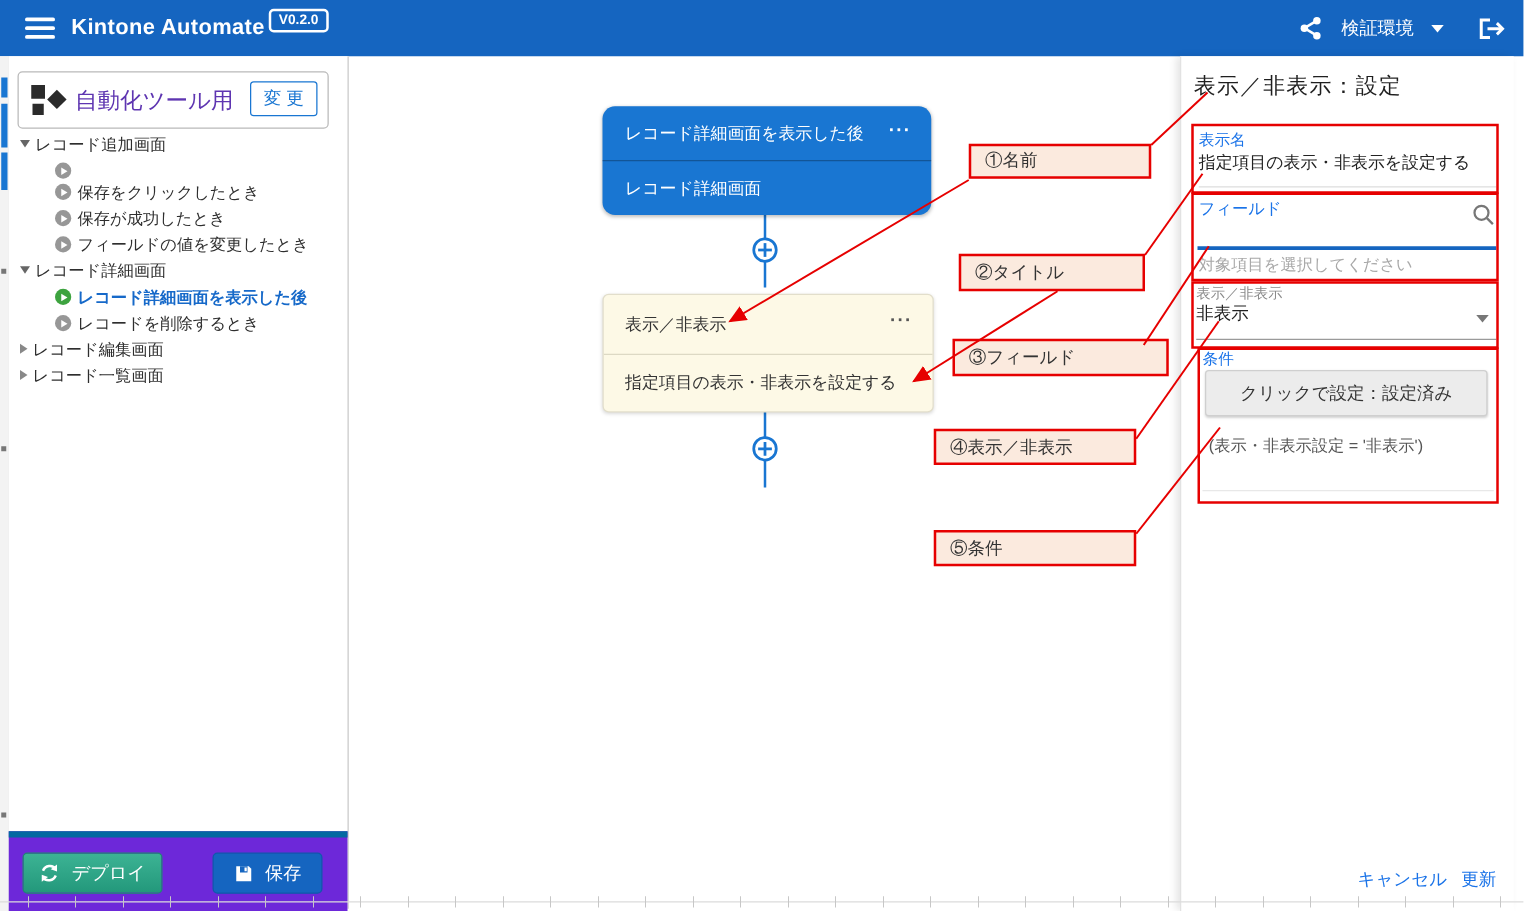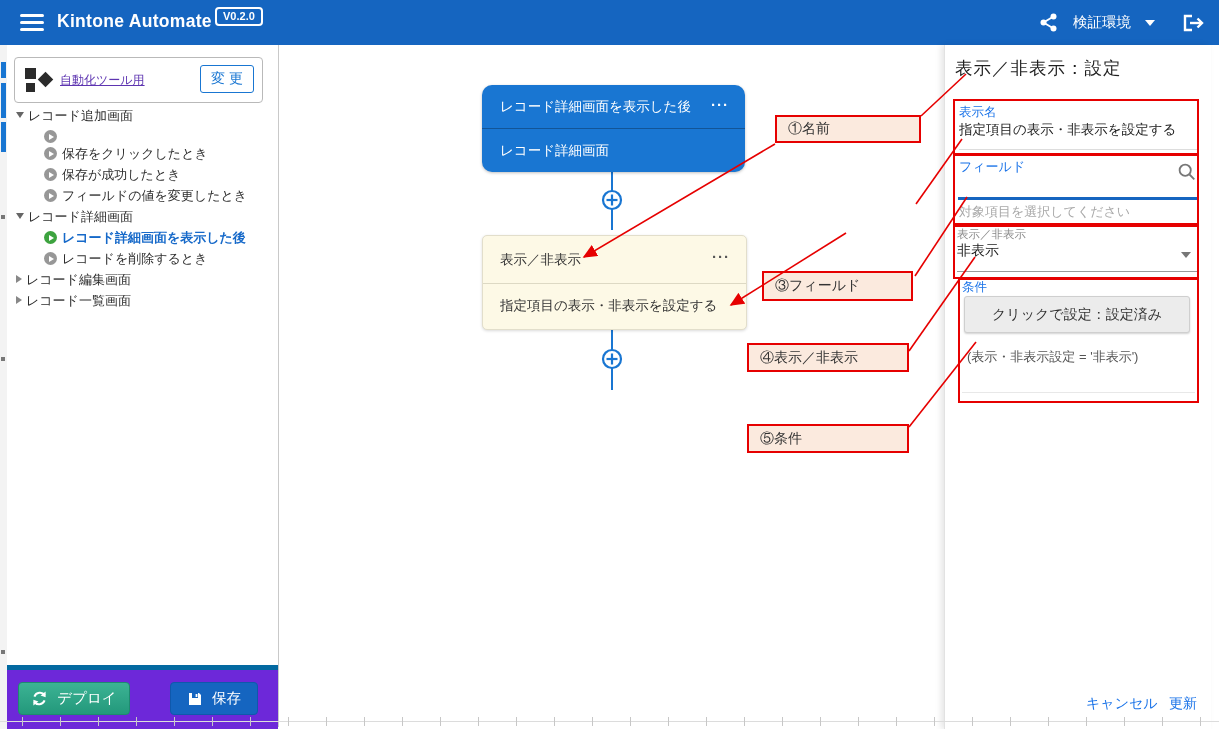--- a/index.html
+++ b/index.html
@@ -22,21 +22,21 @@
   .ministrip .tick{position:absolute;left:1px;width:4px;height:4px;background:#777;}
   
   .sidebar{position:absolute;left:7px;top:45px;width:271px;height:682px;background:#fff;border-right:1px solid #c9c9c9;}
   .appbox{position:absolute;left:7px;top:12px;width:247px;height:44px;border:1px solid #b9b9b9;border-radius:4px;
           display:flex;align-items:center;}
   .appicon{position:relative;width:26px;height:26px;margin-left:10px;}
   .appicon i{position:absolute;background:#2b2b2b;}
   .appicon .s1{left:0;top:1px;width:11px;height:11px;}
   .appicon .s2{left:1px;top:16px;width:9px;height:9px;}
   .appicon .dm{left:15px;top:7px;width:11px;height:11px;transform:rotate(45deg);}
-  .applink{margin-left:9px;font-size:12px;color:var(--link,#5e35b1);text-decoration:underline;cursor:pointer;}
+  .applink{margin-left:9px;font-size:18px;color:var(--link,#5e35b1);cursor:pointer;}
   .changebtn{position:absolute;right:8px;top:7px;width:54px;height:28px;border:1px solid var(--node,#1976d2);
              border-radius:3px;background:#fff;color:var(--node,#1976d2);font-size:14px;
              display:flex;align-items:center;justify-content:center;cursor:pointer;
              font-family:"Liberation Sans",sans-serif;}
   #tree{position:absolute;left:9px;top:60px;width:254px;font-size:13px;color:#2e2e2e;}
   .trow{display:flex;align-items:flex-start;line-height:21px;cursor:pointer;}
   .tgroup .tlabel{margin-left:4px;}
   .titem{padding-left:28px;}
   .caret{width:0;height:0;margin-top:7px;}
   .caret.open{border-left:4.5px solid transparent;border-right:4.5px solid transparent;border-top:6px solid #666;}
@@ -265,21 +265,22 @@
     <div class="plink" style="left:141px">キャンセル</div>
     <div class="plink" style="left:224px">更新</div>
 
     <div class="hl" style="left:8px;top:54px;width:242px;height:52px"></div>
     <div class="hl" style="left:8px;top:109px;width:242px;height:67px"></div>
     <div class="hl" style="left:8px;top:180px;width:242px;height:50px"></div>
     <div class="hl" style="left:13px;top:233px;width:237px;height:121px"></div>
   </div>
 
   <div class="ann" style="left:775px;top:115px;width:146px;height:28px">①名前</div>
-  <div class="ann" style="left:762px;top:271px;width:151px;height:30px">③フィールド</div>
+  <div class="ann" style="left:767px;top:203px;width:149px;height:30px">②タイトル</div>
+  <div class="ann" style="left:762px;top:271px;width:173px;height:30px">③フィールド</div>
   <div class="ann" style="left:747px;top:343px;width:162px;height:29px">④表示／非表示</div>
   <div class="ann" style="left:747px;top:424px;width:162px;height:29px">⑤条件</div>
 
   <svg class="overlay" width="1219" height="729" viewBox="0 0 1219 729">
     <defs>
       <marker id="arw" markerWidth="10" markerHeight="8" refX="8" refY="4" orient="auto">
         <polygon points="0,0 9,4 0,8" fill="#e60000"></polygon>
       </marker>
     </defs>
     <g stroke="#e60000" stroke-width="1.6">

